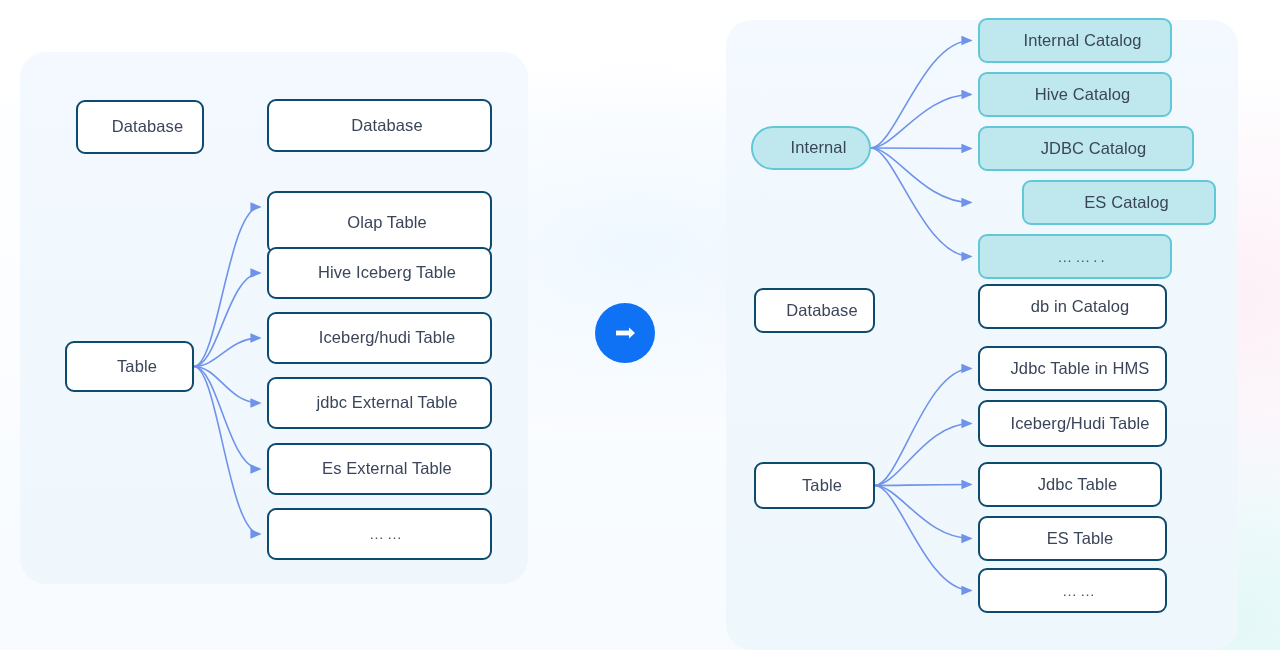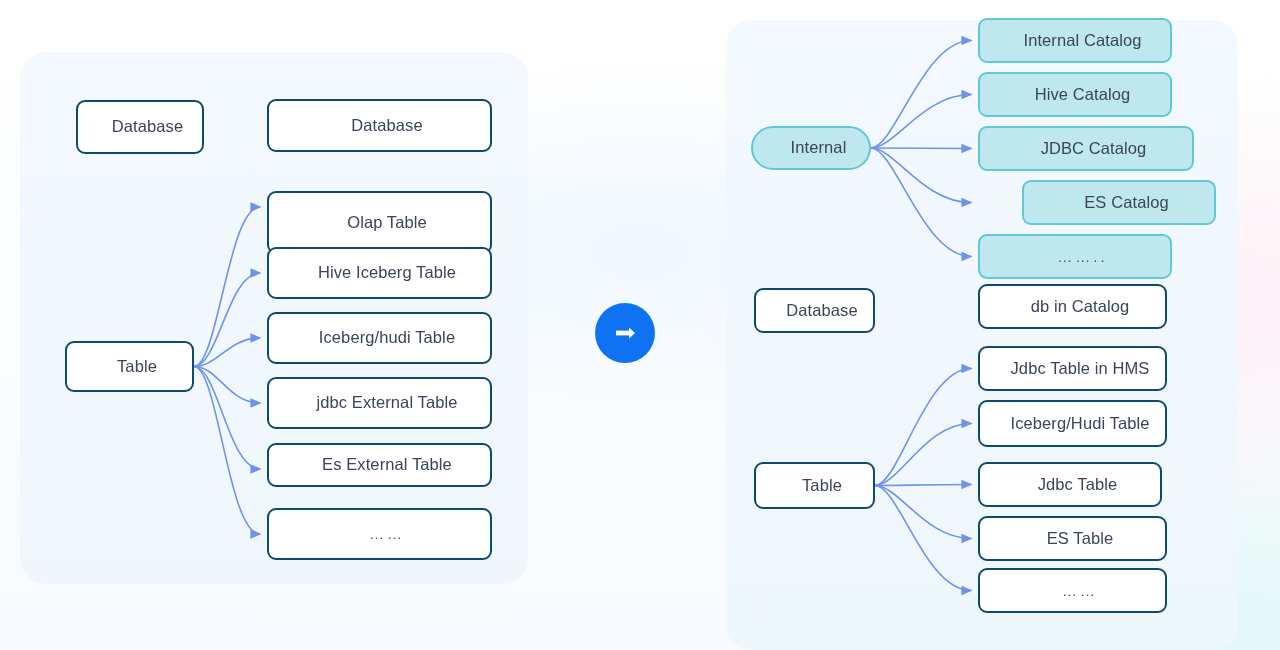--- a/index.html
+++ b/index.html
@@ -85,21 +85,21 @@
     </div>
     <div class="node" style="left: 267px; top: 247px; width: 225px; height: 52px;">
       <span>Hive Iceberg Table</span>
     </div>
     <div class="node" style="left: 267px; top: 312px; width: 225px; height: 52px;">
       <span>Iceberg/hudi Table</span>
     </div>
     <div class="node" style="left: 267px; top: 377px; width: 225px; height: 52px;">
       <span>jdbc External Table</span>
     </div>
-    <div class="node" style="left: 267px; top: 443px; width: 225px; height: 44px;">
+    <div class="node" style="left: 267px; top: 443px; width: 225px; height: 52px;">
       <span>Es External Table</span>
     </div>
     <div class="node dots" style="left: 267px; top: 508px; width: 225px; height: 52px;">
       <span>……</span>
     </div>
     <div class="node teal pill" style="left: 751px; top: 126px; width: 120px; height: 44px;">
       <span>Internal</span>
     </div>
     <div class="node" style="left: 754px; top: 288px; width: 121px; height: 45px;">
       <span>Database</span>

